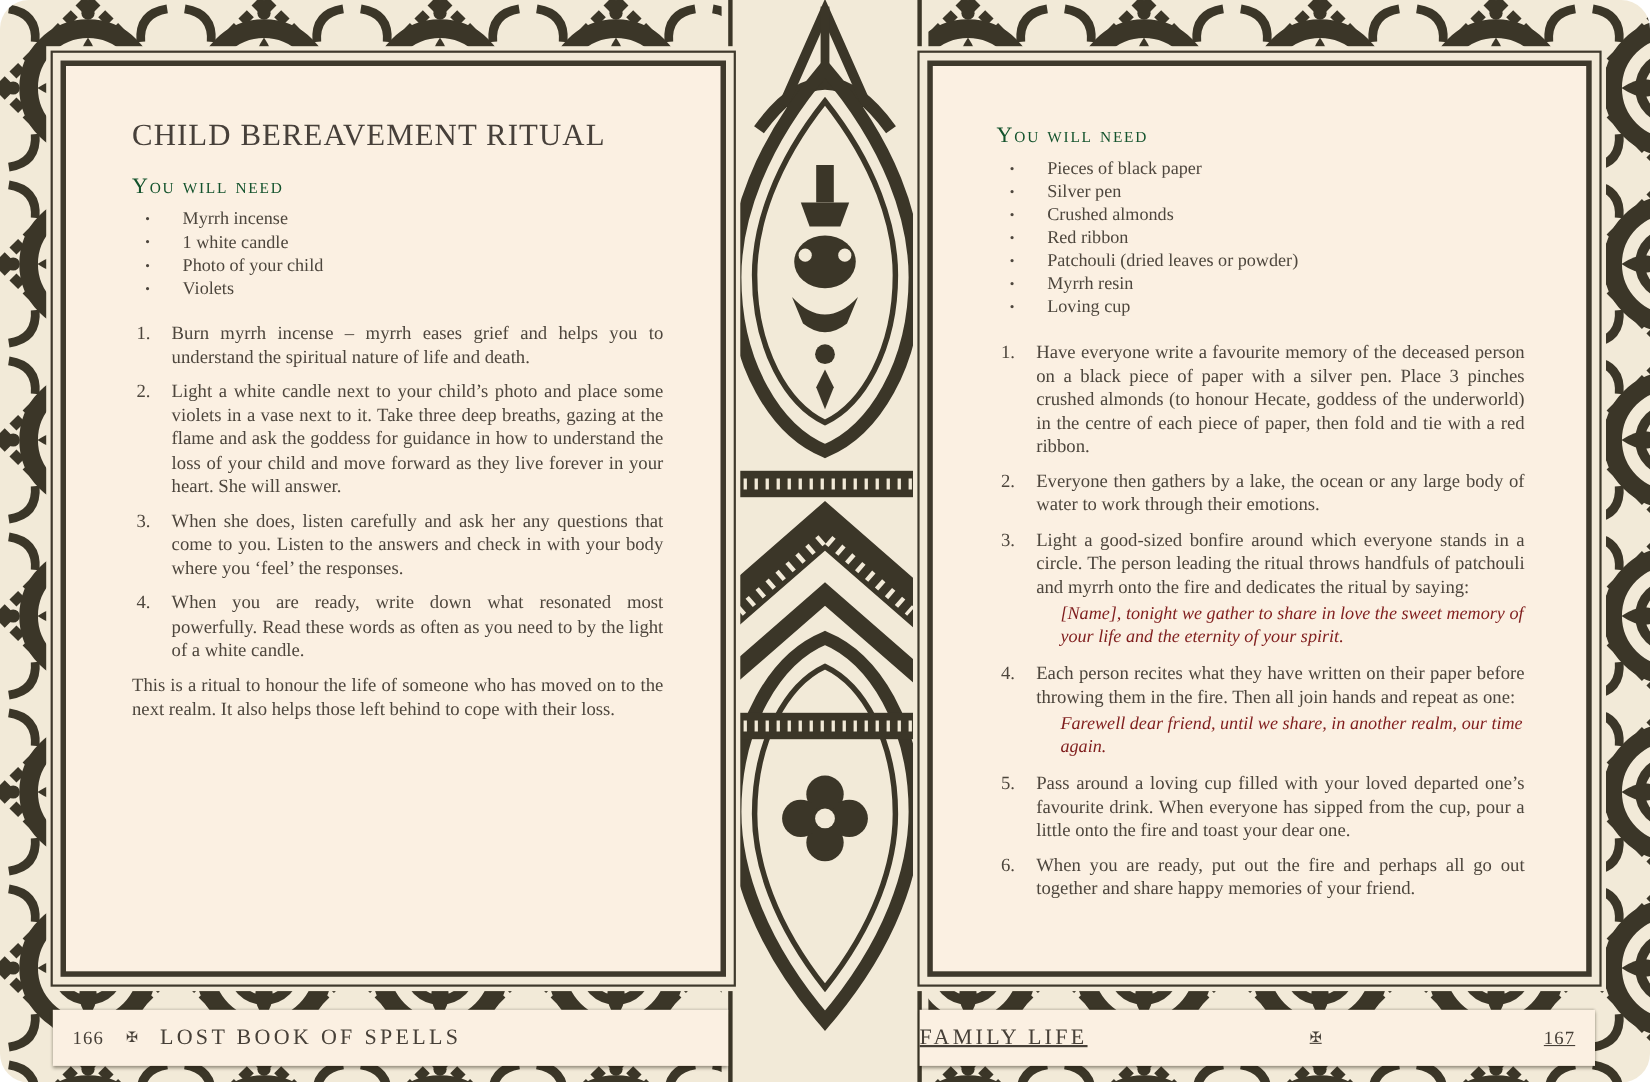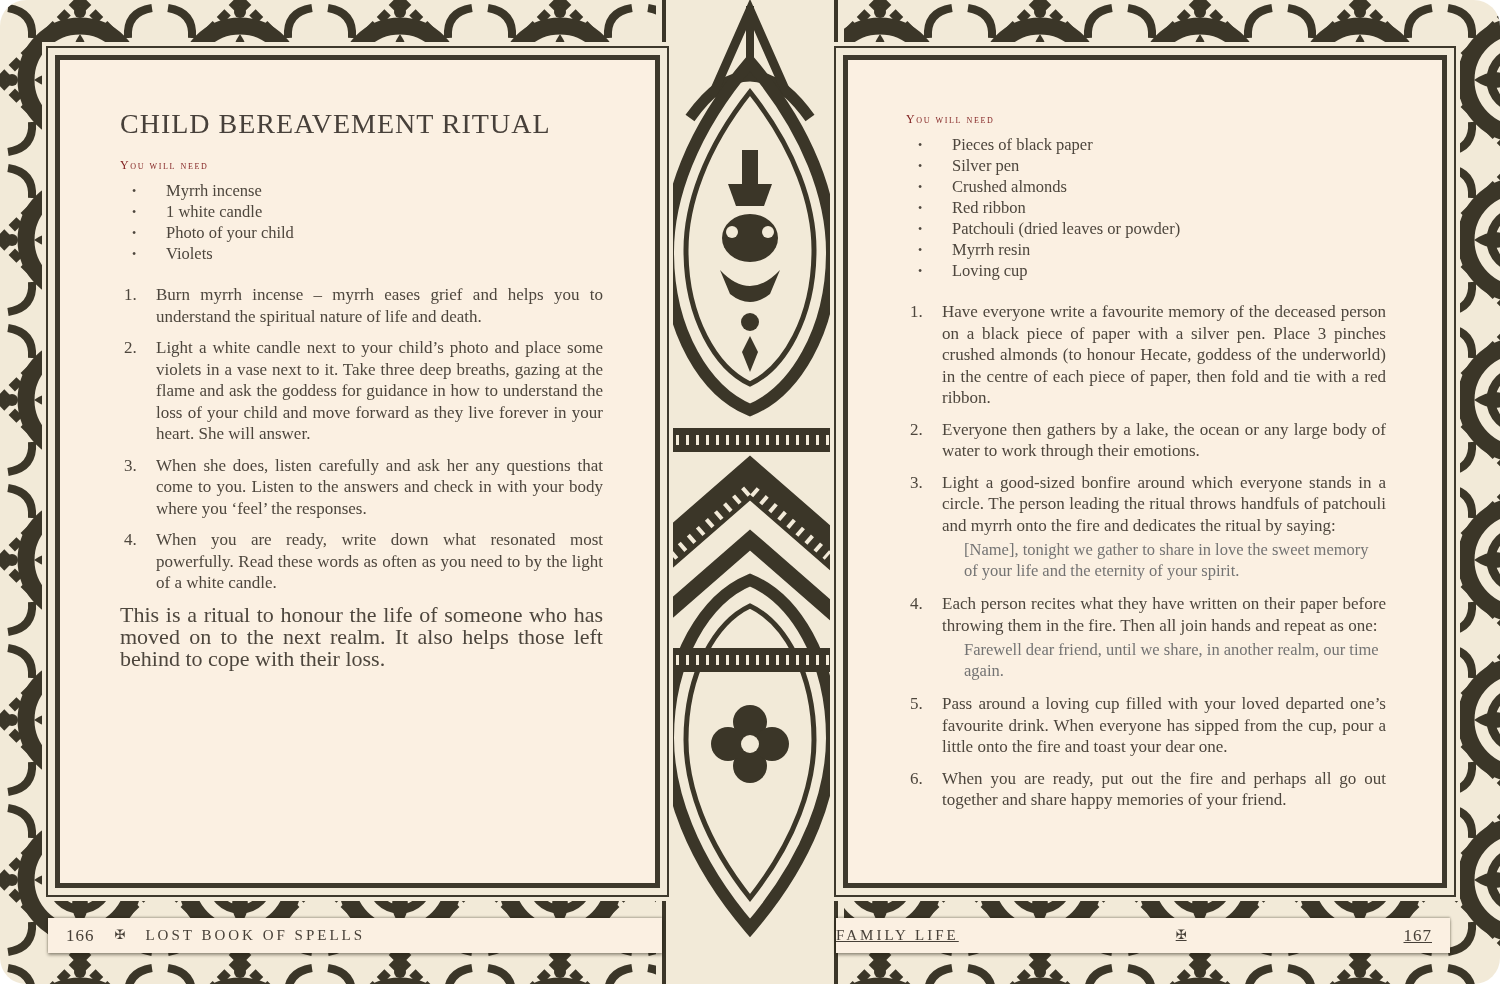--- a/index.html
+++ b/index.html
@@ -24,49 +24,49 @@
 
   h1.ritual-title{
     margin:0 0 18px 0;font-size:28px;font-weight:400;letter-spacing:1px;
     color:#47403a;white-space:nowrap;
   }
   h2.ritual-title{
     margin:30px 0 14px 0;font-size:27px;font-weight:400;letter-spacing:1px;
     color:#47403a;white-space:nowrap;
   }
   .ywn{
-    font-variant:small-caps;letter-spacing:1.6px;font-size:12px;color:#7f1d1d;
+    font-variant:small-caps;letter-spacing:1.6px;font-size:20px;color:#14532d;
     margin:0 0 8px 0;
   }
   ul.supplies{list-style:none;margin:0 0 20px 0;padding:0;font-size:16.5px;line-height:20px;}
   ul.supplies li{display:flex;margin:0 0 1px 0;}
   ul.supplies .bullet{width:16px;margin-left:12px;margin-right:18px;font-size:12px;line-height:20px;color:#4d463d;}
   ol.steps{list-style:none;margin:0;padding:0;font-size:17px;line-height:21.5px;}
   ol.steps li{display:flex;margin:0 0 10px 0;}
   .step-num{width:22px;min-width:22px;text-align:left;margin-left:4px;margin-right:10px;color:#4d463d;}
   .step-body{flex:1;}
   .step-text{text-align:justify;}
   .step-quote{
-    margin:3px 0 2px 22px;font-size:16.5px;line-height:21px;
-    text-align:left;color:#737373;
-  }
-  .intro{font-size:22px;line-height:22px;text-align:justify;margin:0;}
+    font-style:italic;margin:3px 0 2px 22px;font-size:16.5px;line-height:21px;
+    text-align:left;color:#7f1d1d;
+  }
+  .intro{font-size:17px;line-height:22px;text-align:justify;margin:0;}
 
   
   .footer-bar{
-    position:absolute;top:918px;height:35px;width:614px;background:#fbf0e2;
+    position:absolute;top:918px;height:51px;width:614px;background:#fbf0e2;
     display:flex;align-items:center;box-sizing:border-box;
     box-shadow:0 2px 3px rgba(30,25,10,.45), 0 -1px 2px rgba(30,25,10,.3);
     font-size:17px;color:#474038;
   }
   .footer-left{left:48px;padding-left:18px;}
   .footer-right{left:836px;justify-content:space-between;padding-right:18px;text-decoration:underline;}
   .footer-bar .pgnum{letter-spacing:1px;}
   .footer-bar .cross{font-size:13px;margin:0 20px;position:relative;top:-1px;}
-  .footer-bar .book-label{letter-spacing:3px;font-size:15px;}
+  .footer-bar .book-label{letter-spacing:3px;font-size:20px;}
 </style>
 </head>
 <body>
 
 <div class="book">
 
   <svg class="bg-svg" viewBox="0 0 1500 984" preserveAspectRatio="none" aria-hidden="true">
     <defs>
       <pattern id="tile" width="160" height="160" patternUnits="userSpaceOnUse">
         <rect width="160" height="160" fill="#f2ead8"></rect>

